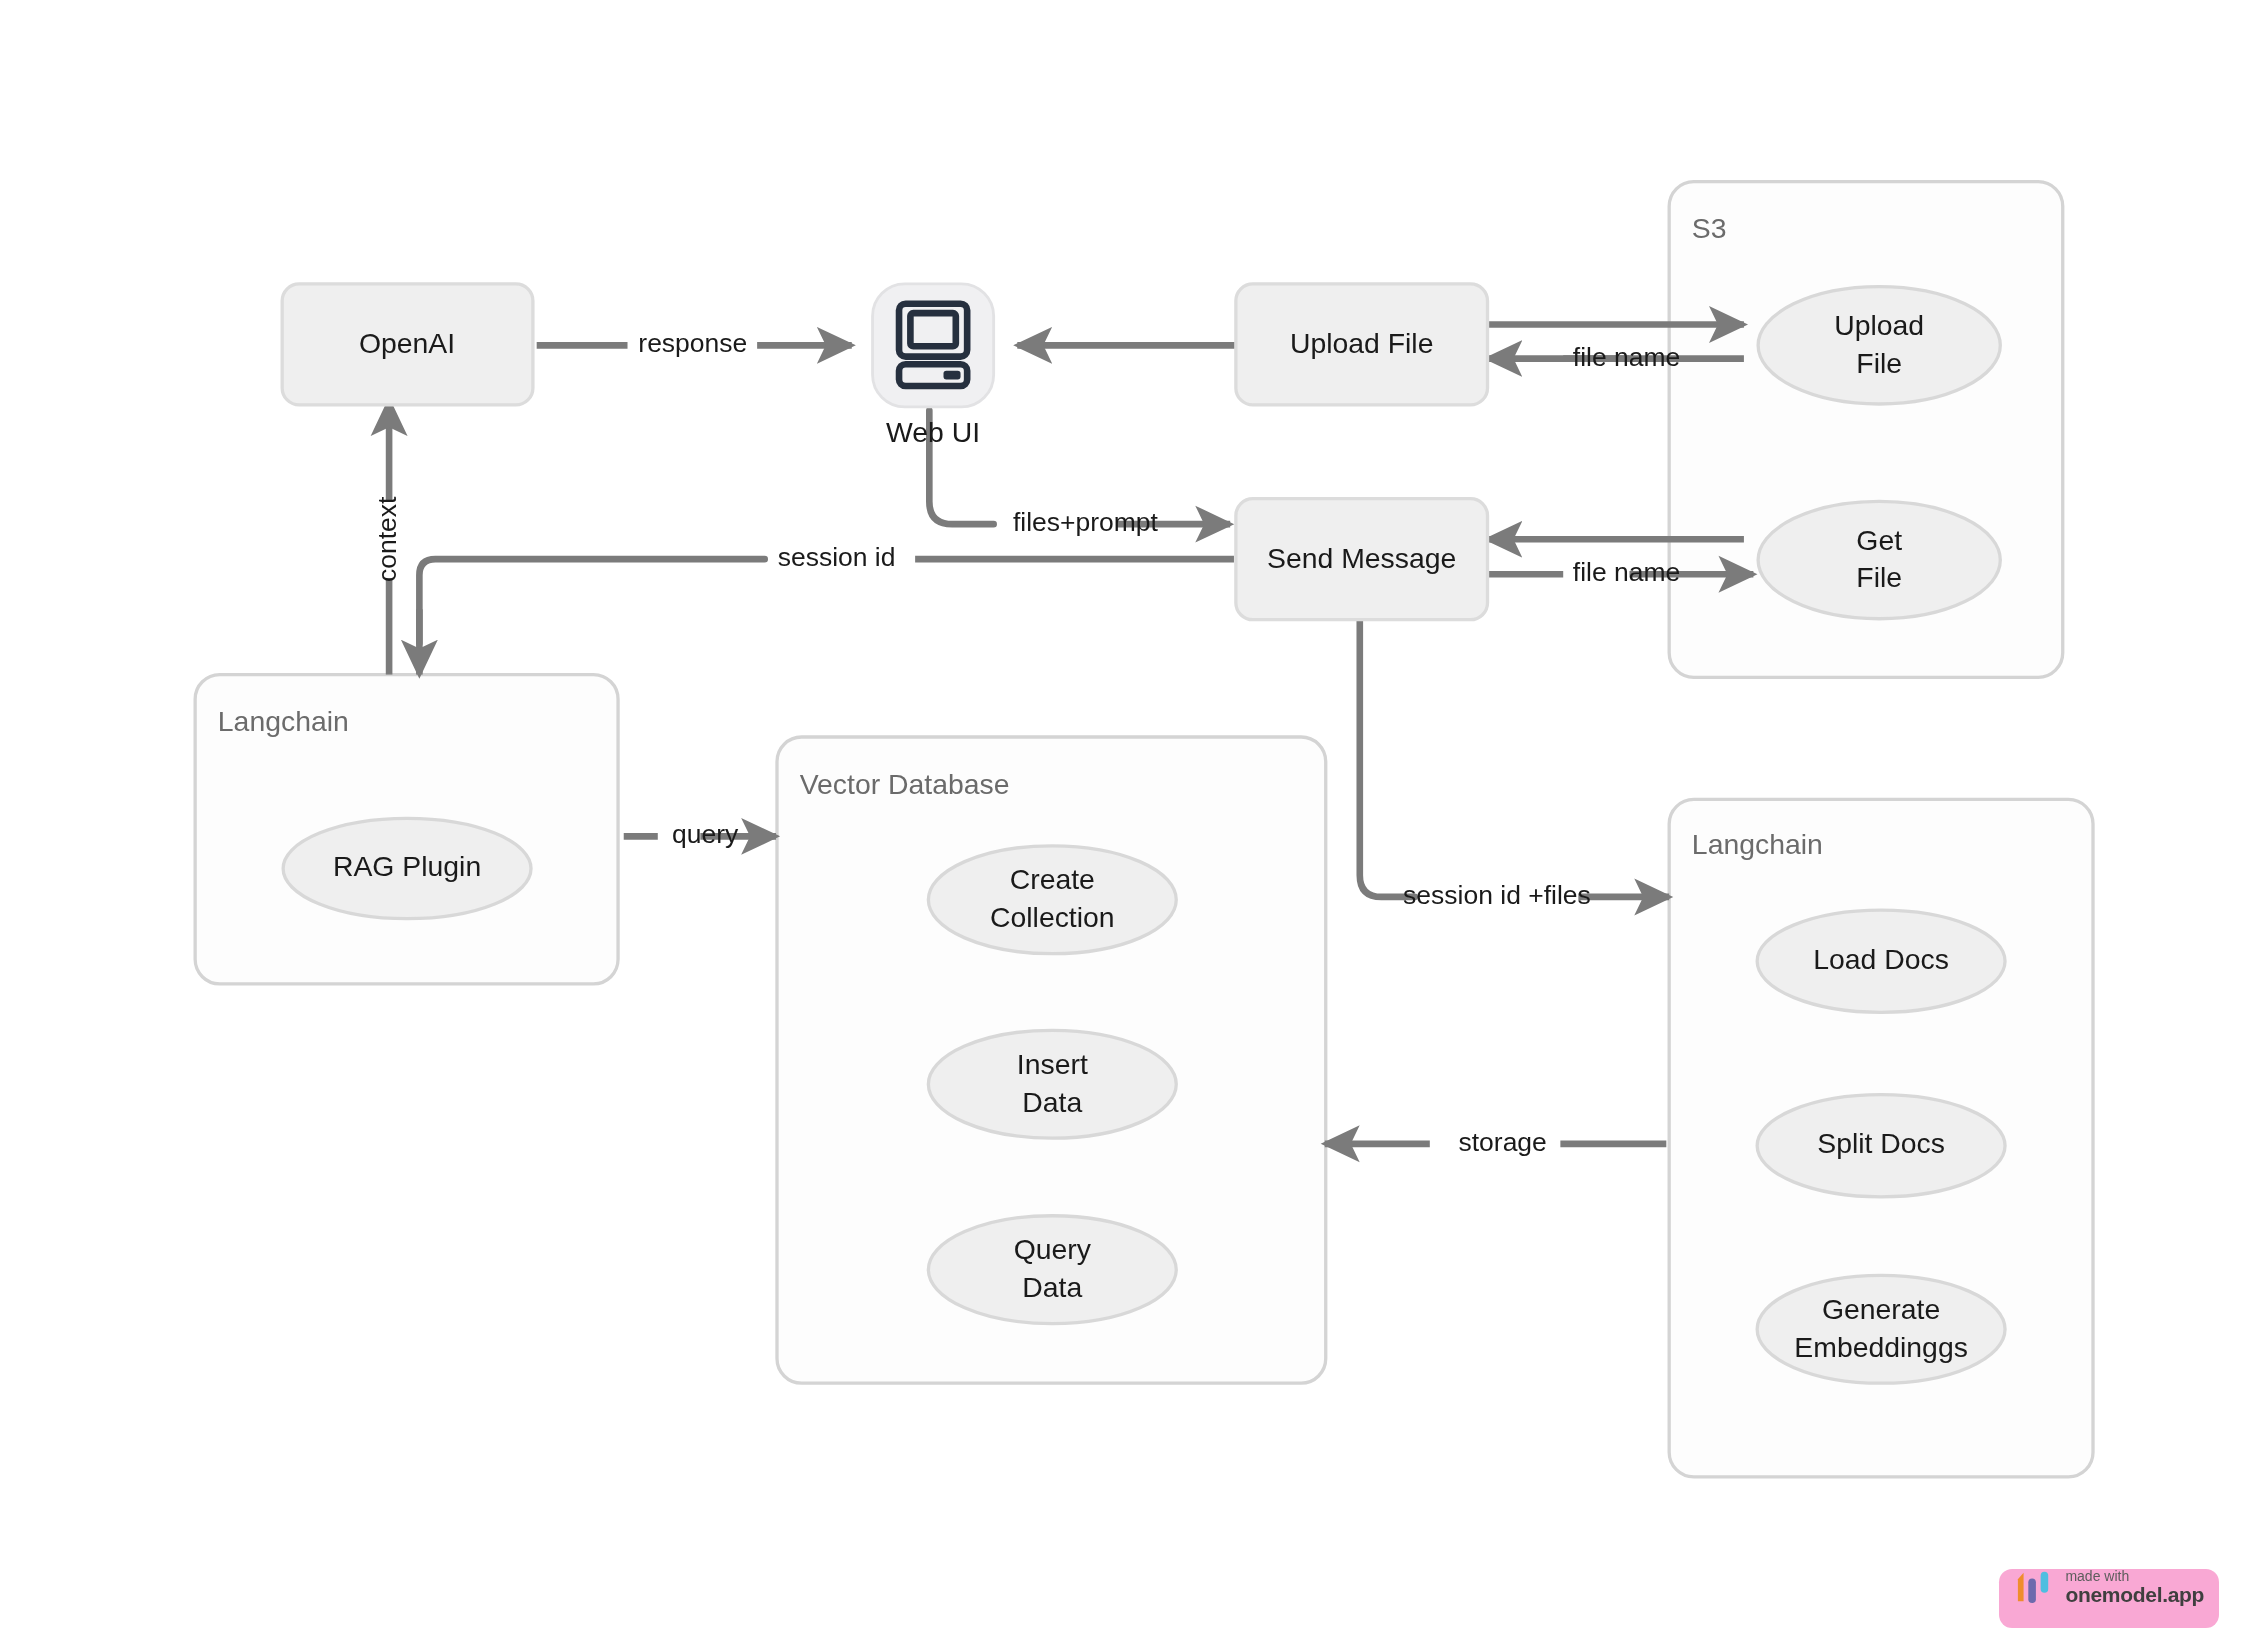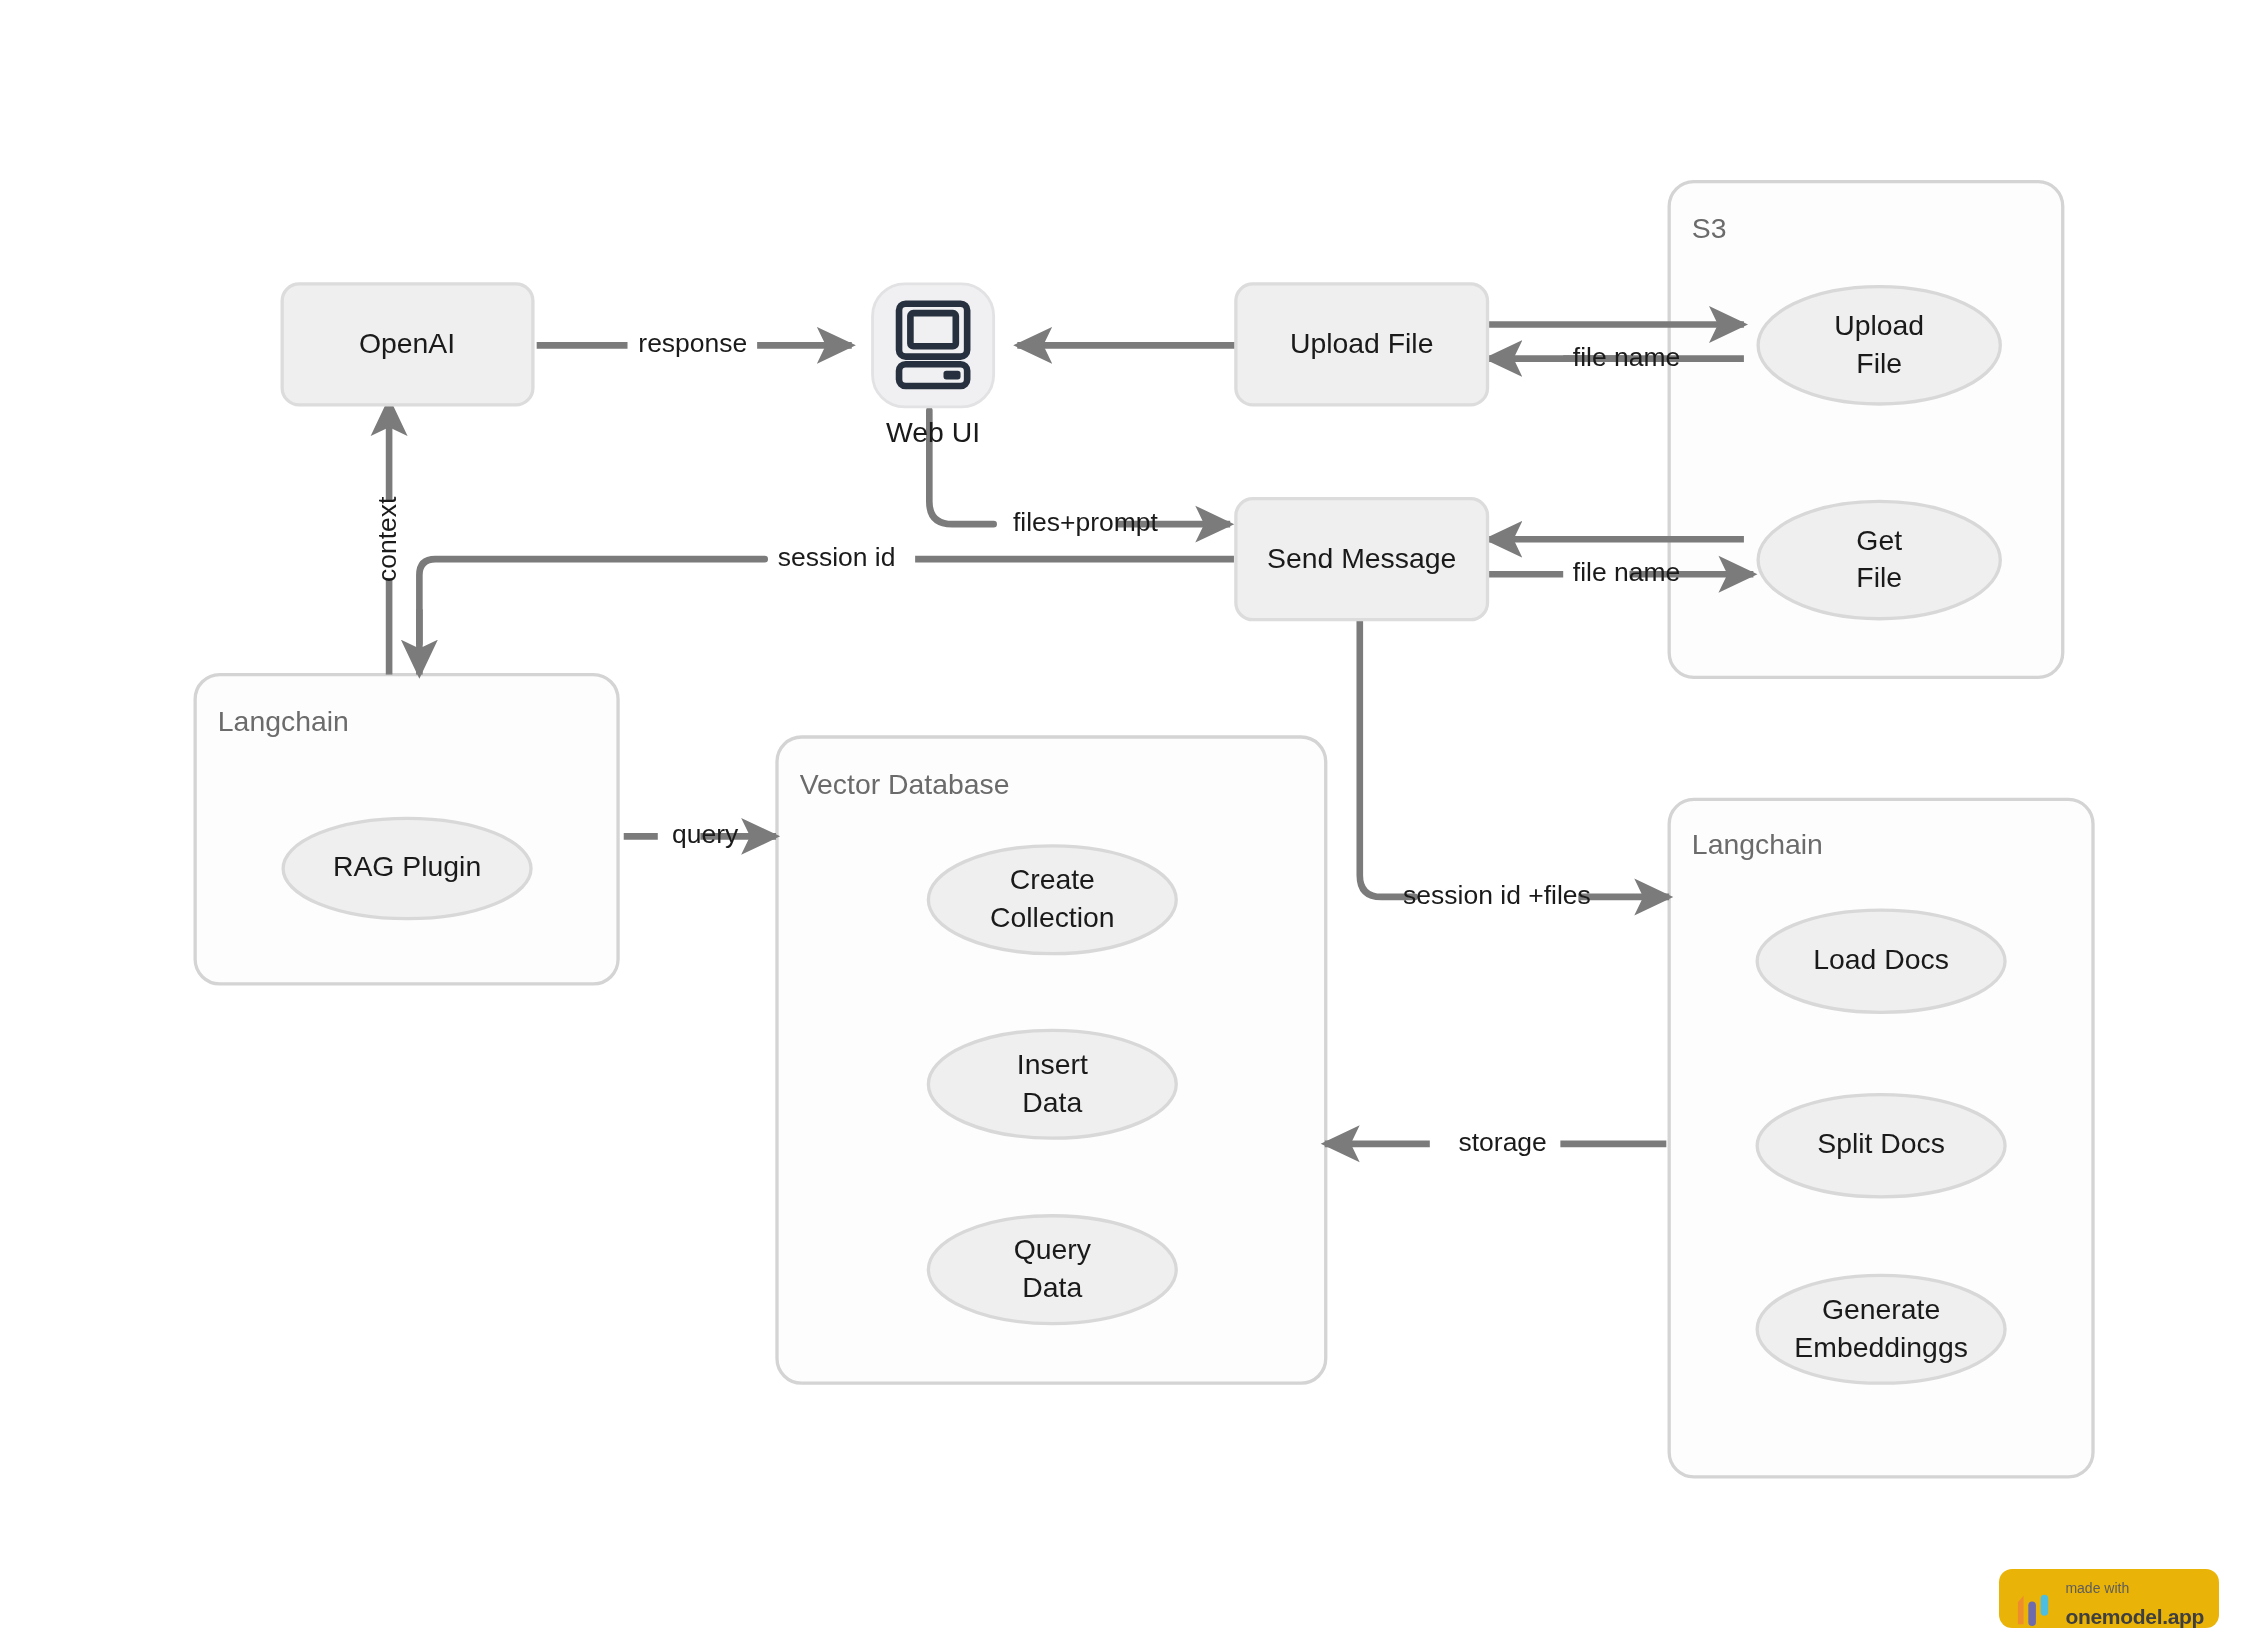--- a/index.html
+++ b/index.html
@@ -100,42 +100,41 @@
   }
   .monitor-fill { fill: #26303f; }
 
   
   #watermark {
     position: absolute;
     left: 1999px;
     top: 1569px;
     width: 220px;
     height: 59px;
-    background: #eab308;
+    background: #f9a8d4;
     border-radius: 13.2px;
     display: flex;
-    align-items: flex-end;
+    align-items: flex-start;
     gap: 11.4px;
     padding: 0 15px;
     box-sizing: border-box;
   }
   #wm-logo { width: 40px; height: 36px; flex: 0 0 auto; }
   #wm-text { display: flex; flex-direction: column; line-height: 1.05; }
   #wm-made {
     font-family: "Liberation Sans", sans-serif;
     font-size: 14px;
     color: #5d5d5d;
   }
   #wm-brand {
     font-family: "Liberation Sans", sans-serif;
     font-size: 21px;
     font-weight: bold;
     color: #3f3f3f;
     letter-spacing: -0.3px;
-    margin-top: 10px;
   }
 </style>
 </head>
 <body>
 
 <div id="canvas">
 
   <svg id="diagram" viewBox="0 0 2384 1744">
     <defs>
       <marker id="ah" viewBox="0 0 12 12" refX="10.2" refY="6" markerWidth="6.2" markerHeight="6.2" orient="auto-start-reverse">

